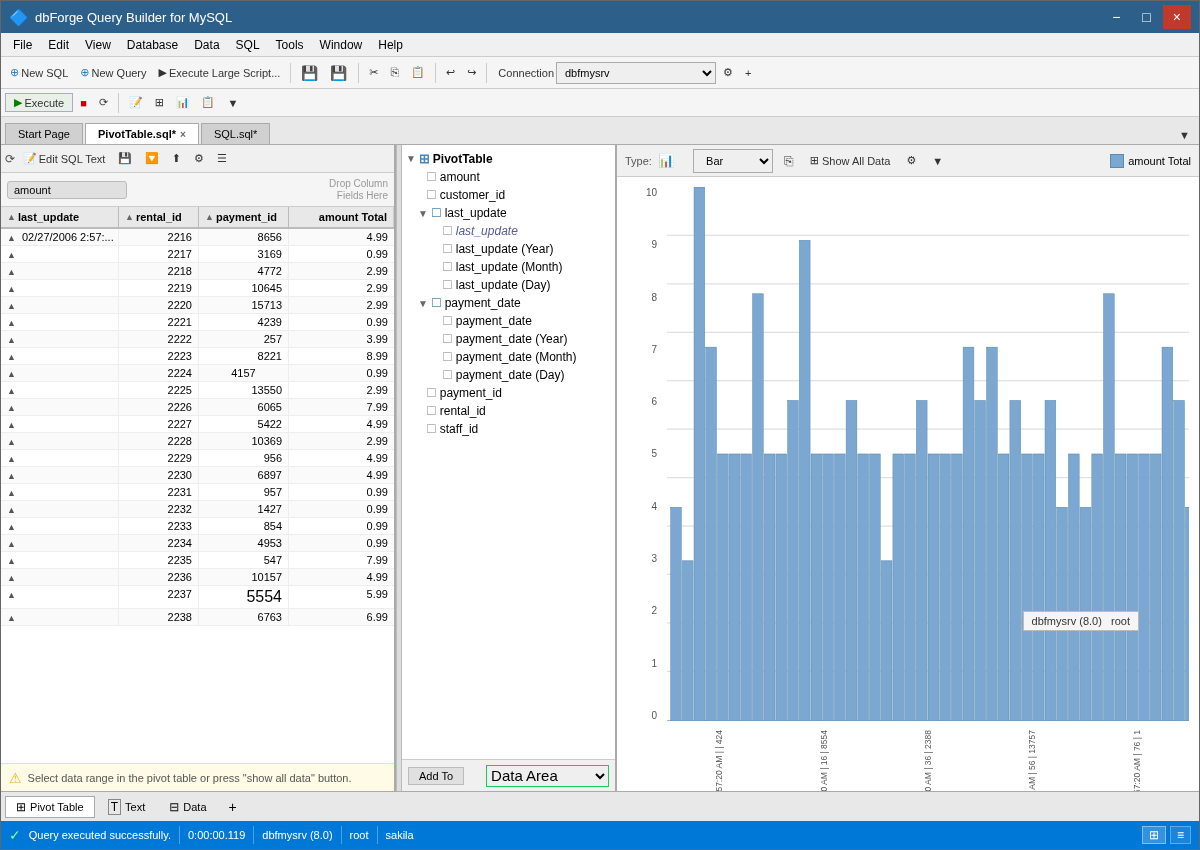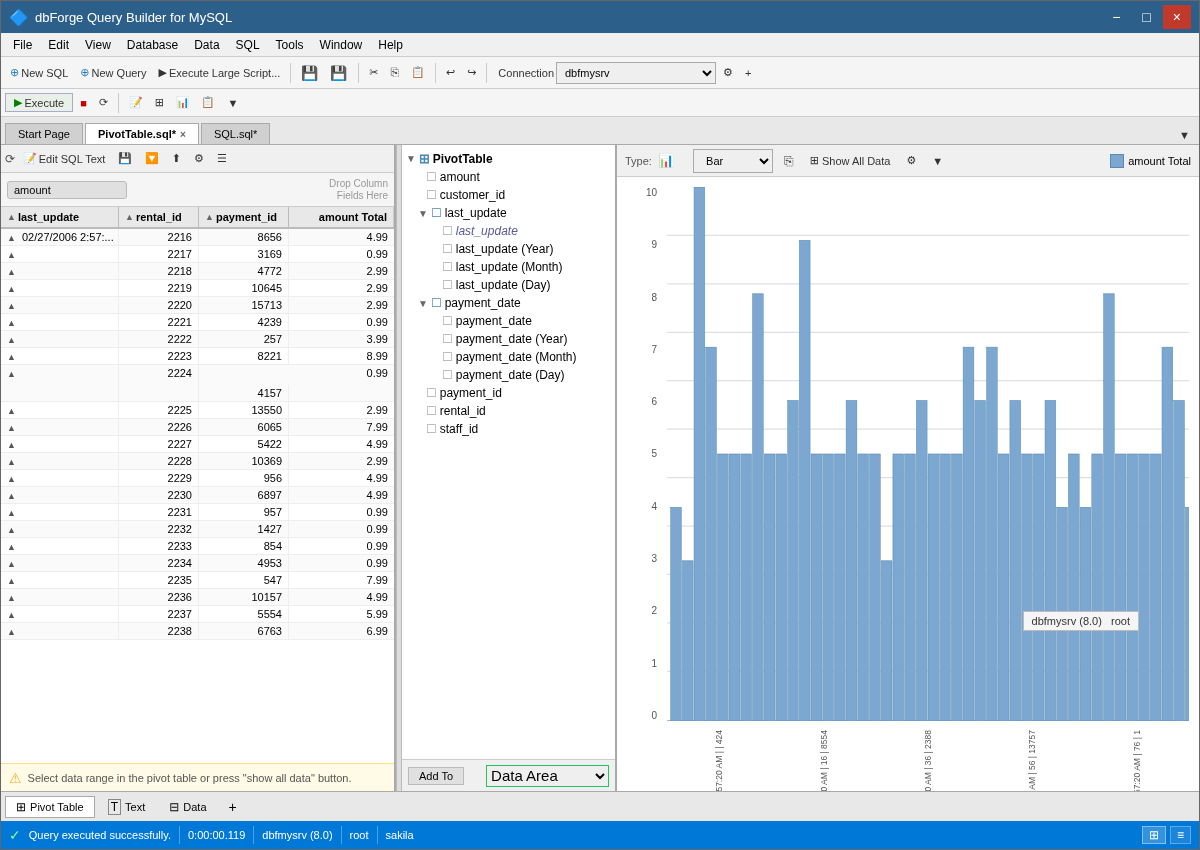--- a/index.html
+++ b/index.html
@@ -508,21 +508,21 @@
       <div style="width:80px; min-width:80px; border-right:1px solid #eee; padding:2px 6px; text-align:right; font-size:11px;">2223</div>
       <div style="width:90px; min-width:90px; border-right:1px solid #eee; padding:2px 6px; text-align:right; font-size:11px;">8221</div>
       <div style="flex:1; padding:2px 6px; text-align:right; font-size:11px;">8.99</div>
     </div>
           <div class="pivot-row" style="display: flex; border-bottom: 1px solid rgb(238, 238, 238); font-size: 11px; cursor: pointer; background: rgb(250, 250, 250);">
       <div style="width:118px; min-width:118px; border-right:1px solid #eee; padding:2px 6px; white-space:nowrap; overflow:hidden; font-size:11px;">
         <span style="color:#555; font-size:9px; cursor:pointer; margin-right:3px;">▲</span>
         <span></span>
       </div>
       <div style="width:80px; min-width:80px; border-right:1px solid #eee; padding:2px 6px; text-align:right; font-size:11px;">2224</div>
-      <div style="width:90px; min-width:90px; border-right:1px solid #eee; padding:2px 6px; text-align:right; font-size:11px;margin-top:20px;">4157</div>
+      <div style="width:90px; min-width:90px; border-right:1px solid #eee; padding:2px 6px; text-align:center; font-size:11px;">4157</div>
       <div style="flex:1; padding:2px 6px; text-align:right; font-size:11px;">0.99</div>
     </div>
           <div class="pivot-row" style="display: flex; border-bottom: 1px solid rgb(238, 238, 238); font-size: 11px; cursor: pointer;">
       <div style="width:118px; min-width:118px; border-right:1px solid #eee; padding:2px 6px; white-space:nowrap; overflow:hidden; font-size:11px;">
         <span style="color:#555; font-size:9px; cursor:pointer; margin-right:3px;">▲</span>
         <span></span>
       </div>
       <div style="width:80px; min-width:80px; border-right:1px solid #eee; padding:2px 6px; text-align:right; font-size:11px;">2225</div>
       <div style="width:90px; min-width:90px; border-right:1px solid #eee; padding:2px 6px; text-align:right; font-size:11px;">13550</div>
       <div style="flex:1; padding:2px 6px; text-align:right; font-size:11px;">2.99</div>
@@ -625,21 +625,21 @@
       <div style="width:80px; min-width:80px; border-right:1px solid #eee; padding:2px 6px; text-align:right; font-size:11px;">2236</div>
       <div style="width:90px; min-width:90px; border-right:1px solid #eee; padding:2px 6px; text-align:right; font-size:11px;">10157</div>
       <div style="flex:1; padding:2px 6px; text-align:right; font-size:11px;">4.99</div>
     </div>
           <div class="pivot-row" style="display: flex; border-bottom: 1px solid rgb(238, 238, 238); font-size: 11px; cursor: pointer;">
       <div style="width:118px; min-width:118px; border-right:1px solid #eee; padding:2px 6px; white-space:nowrap; overflow:hidden; font-size:11px;">
         <span style="color:#555; font-size:9px; cursor:pointer; margin-right:3px;">▲</span>
         <span></span>
       </div>
       <div style="width:80px; min-width:80px; border-right:1px solid #eee; padding:2px 6px; text-align:right; font-size:11px;">2237</div>
-      <div style="width:90px; min-width:90px; border-right:1px solid #eee; padding:2px 6px; text-align:right; font-size:11px;">5554</div>
+      <div style="width:90px; min-width:90px; border-right:1px solid #eee; padding:2px 6px; text-align:right; font-size:16px;">5554</div>
       <div style="flex:1; padding:2px 6px; text-align:right; font-size:11px;">5.99</div>
     </div>
           <div class="pivot-row" style="display: flex; border-bottom: 1px solid rgb(238, 238, 238); font-size: 11px; cursor: pointer; background: rgb(250, 250, 250);">
       <div style="width:118px; min-width:118px; border-right:1px solid #eee; padding:2px 6px; white-space:nowrap; overflow:hidden; font-size:11px;">
         <span style="color:#555; font-size:9px; cursor:pointer; margin-right:3px;">▲</span>
         <span></span>
       </div>
       <div style="width:80px; min-width:80px; border-right:1px solid #eee; padding:2px 6px; text-align:right; font-size:11px;">2238</div>
       <div style="width:90px; min-width:90px; border-right:1px solid #eee; padding:2px 6px; text-align:right; font-size:11px;">6763</div>
       <div style="flex:1; padding:2px 6px; text-align:right; font-size:11px;">6.99</div>

